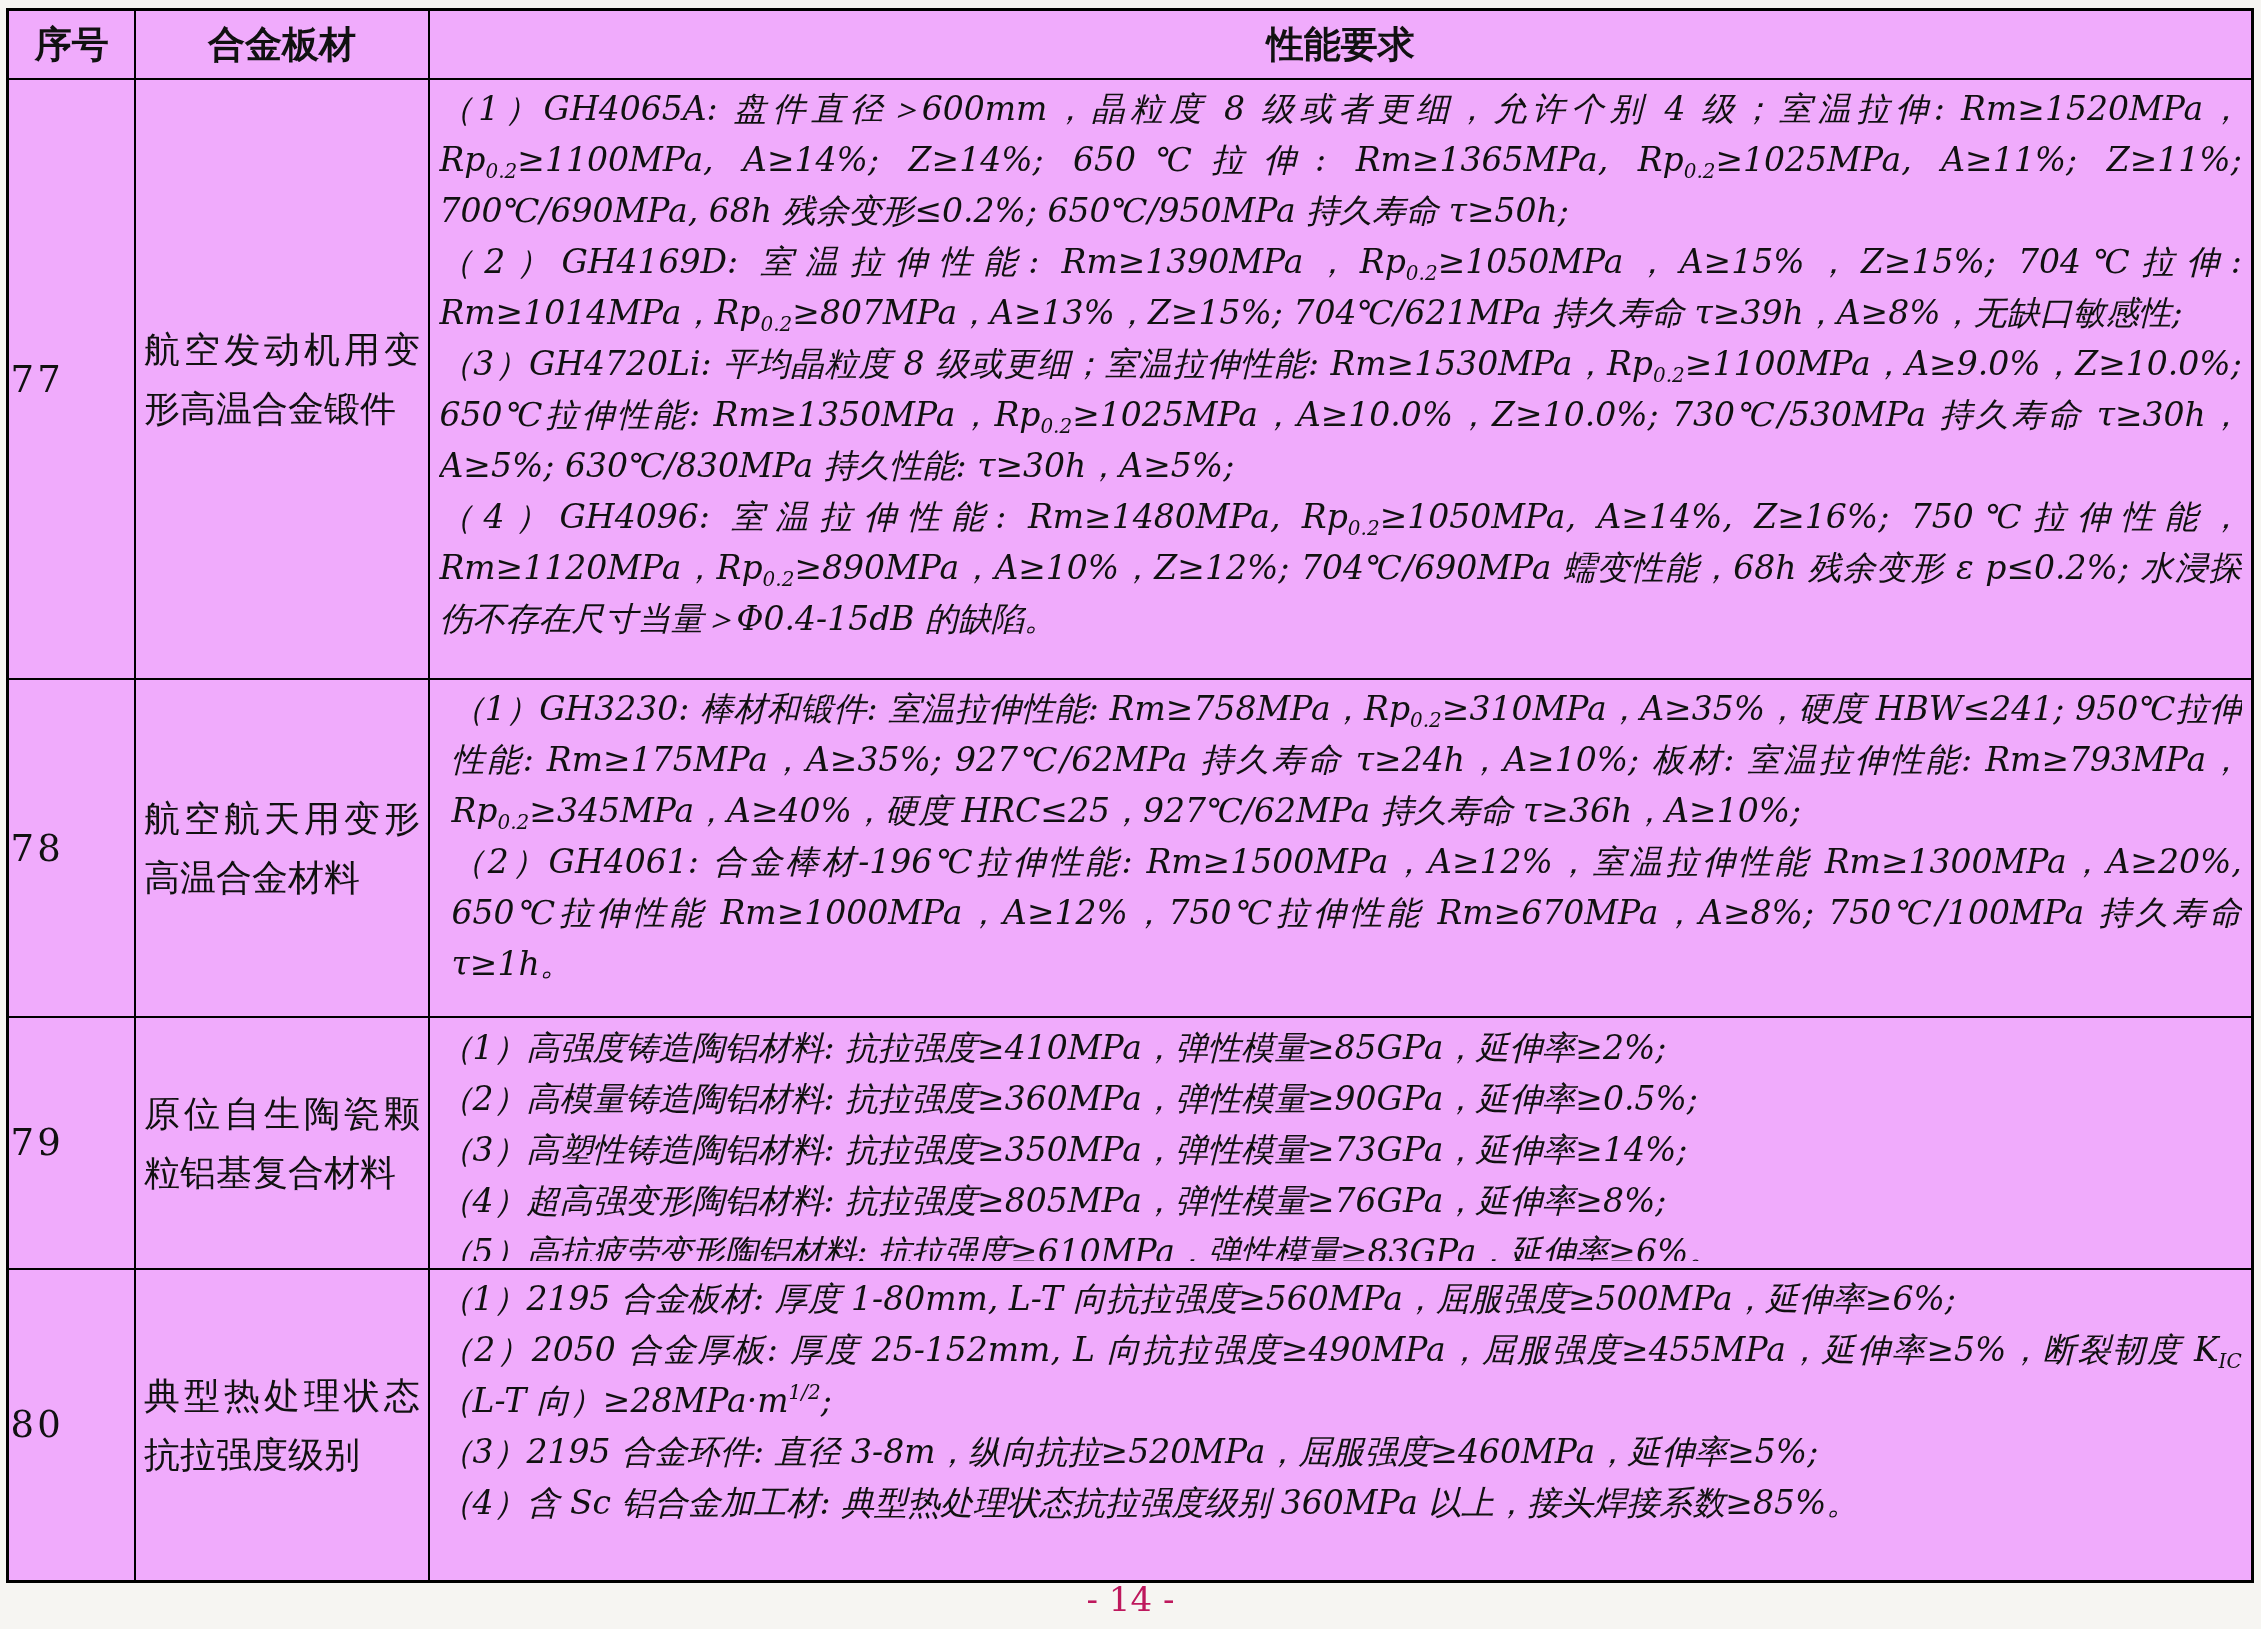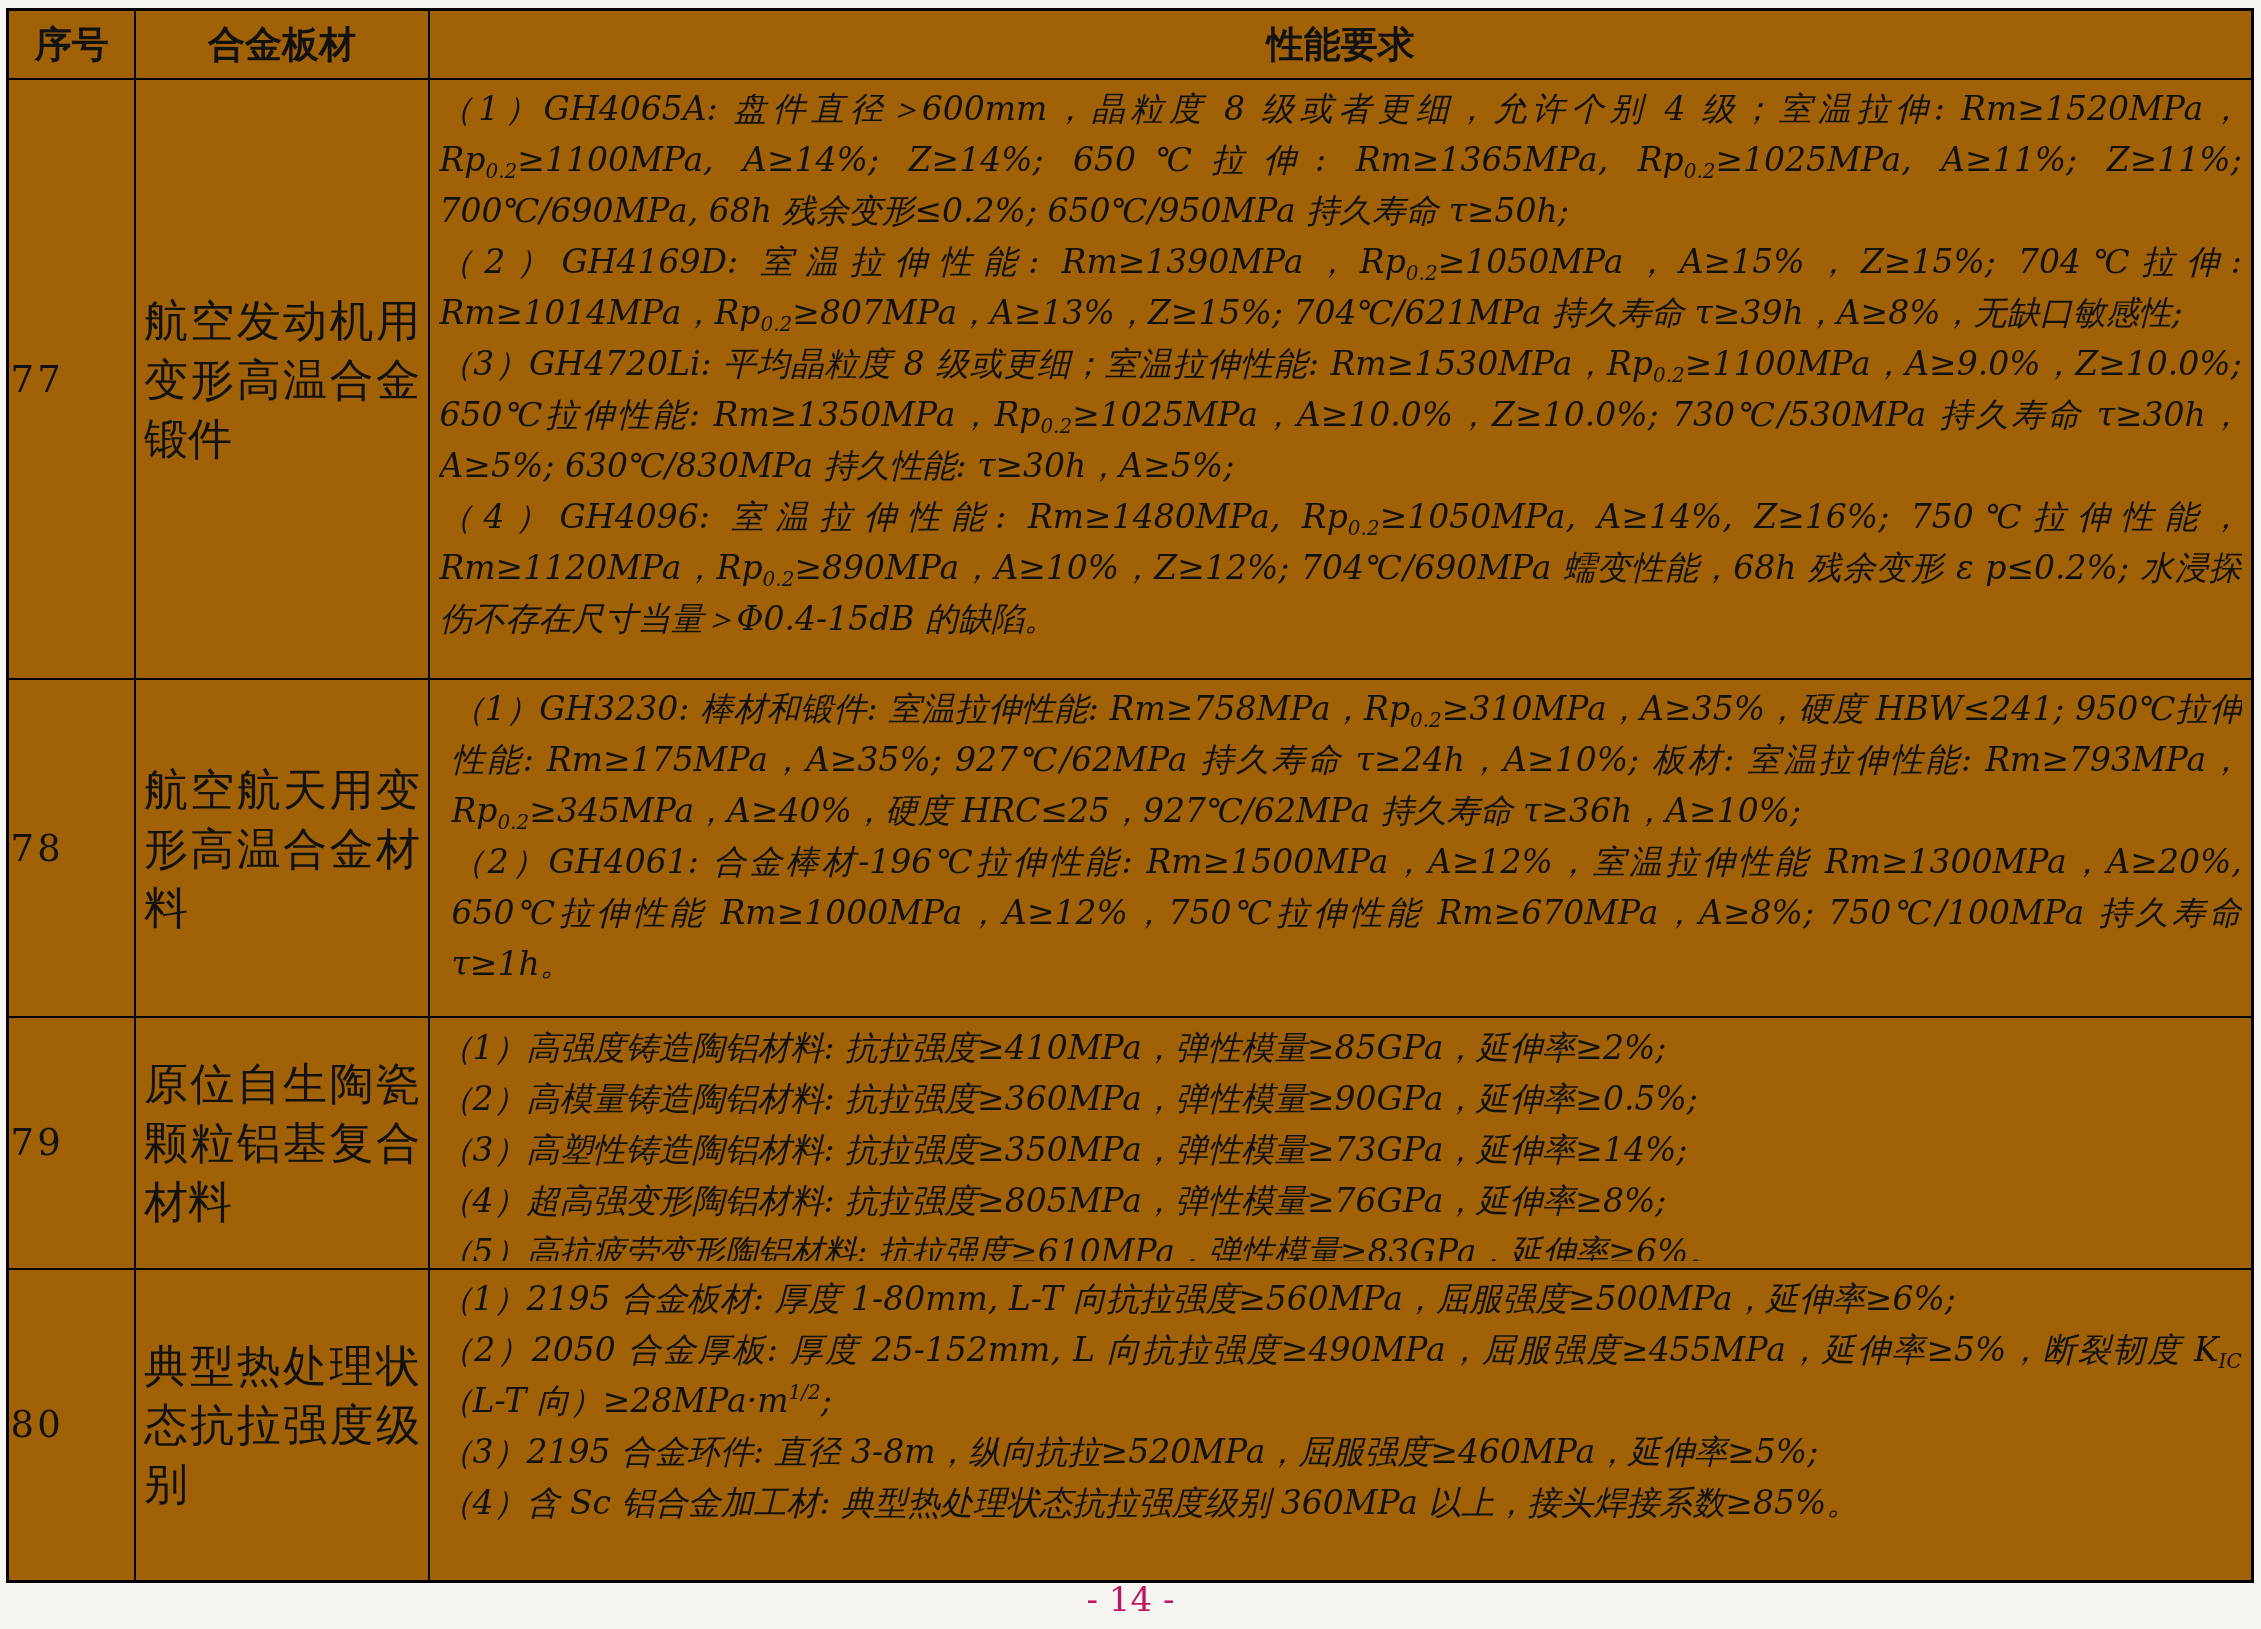--- a/index.html
+++ b/index.html
@@ -14,21 +14,21 @@
     background: #f6f5f2;
     font-family: "DejaVu Serif", "Liberation Serif", serif;
     color: #111;
   }
   table.spec {
     position: absolute;
     left: 6.4px; top: 8px;
     width: 2248px;
     border-collapse: collapse;
     table-layout: fixed;
-    background: #a16207;
+    background: #f0abfc;
   }
   table.spec, table.spec th, table.spec td {
     border: 2.4px solid #000;
   }
   table.spec { border-width: 3.2px; }
   col.c-no   { width: 127px; }
   col.c-name { width: 294px; }
   th {
     height: 67px;
     font-family: "DejaVu Sans", "Liberation Sans", sans-serif;
@@ -39,21 +39,21 @@
     padding: 0;
   }
   td.no {
     text-align: left;
     vertical-align: middle;
     font-size: 37px;
     letter-spacing: 3.2px;
   }
   td.name {
     vertical-align: middle;
-    font-size: 44px;
+    font-size: 36px;
     line-height: 59px;
     padding: 0 8px;
     text-align: justify;
     margin-top: 19px;
   }
   td.req {
     vertical-align: top;
     padding: 3.2px 9.6px 0 9.6px;
     font-style: italic;
   }

